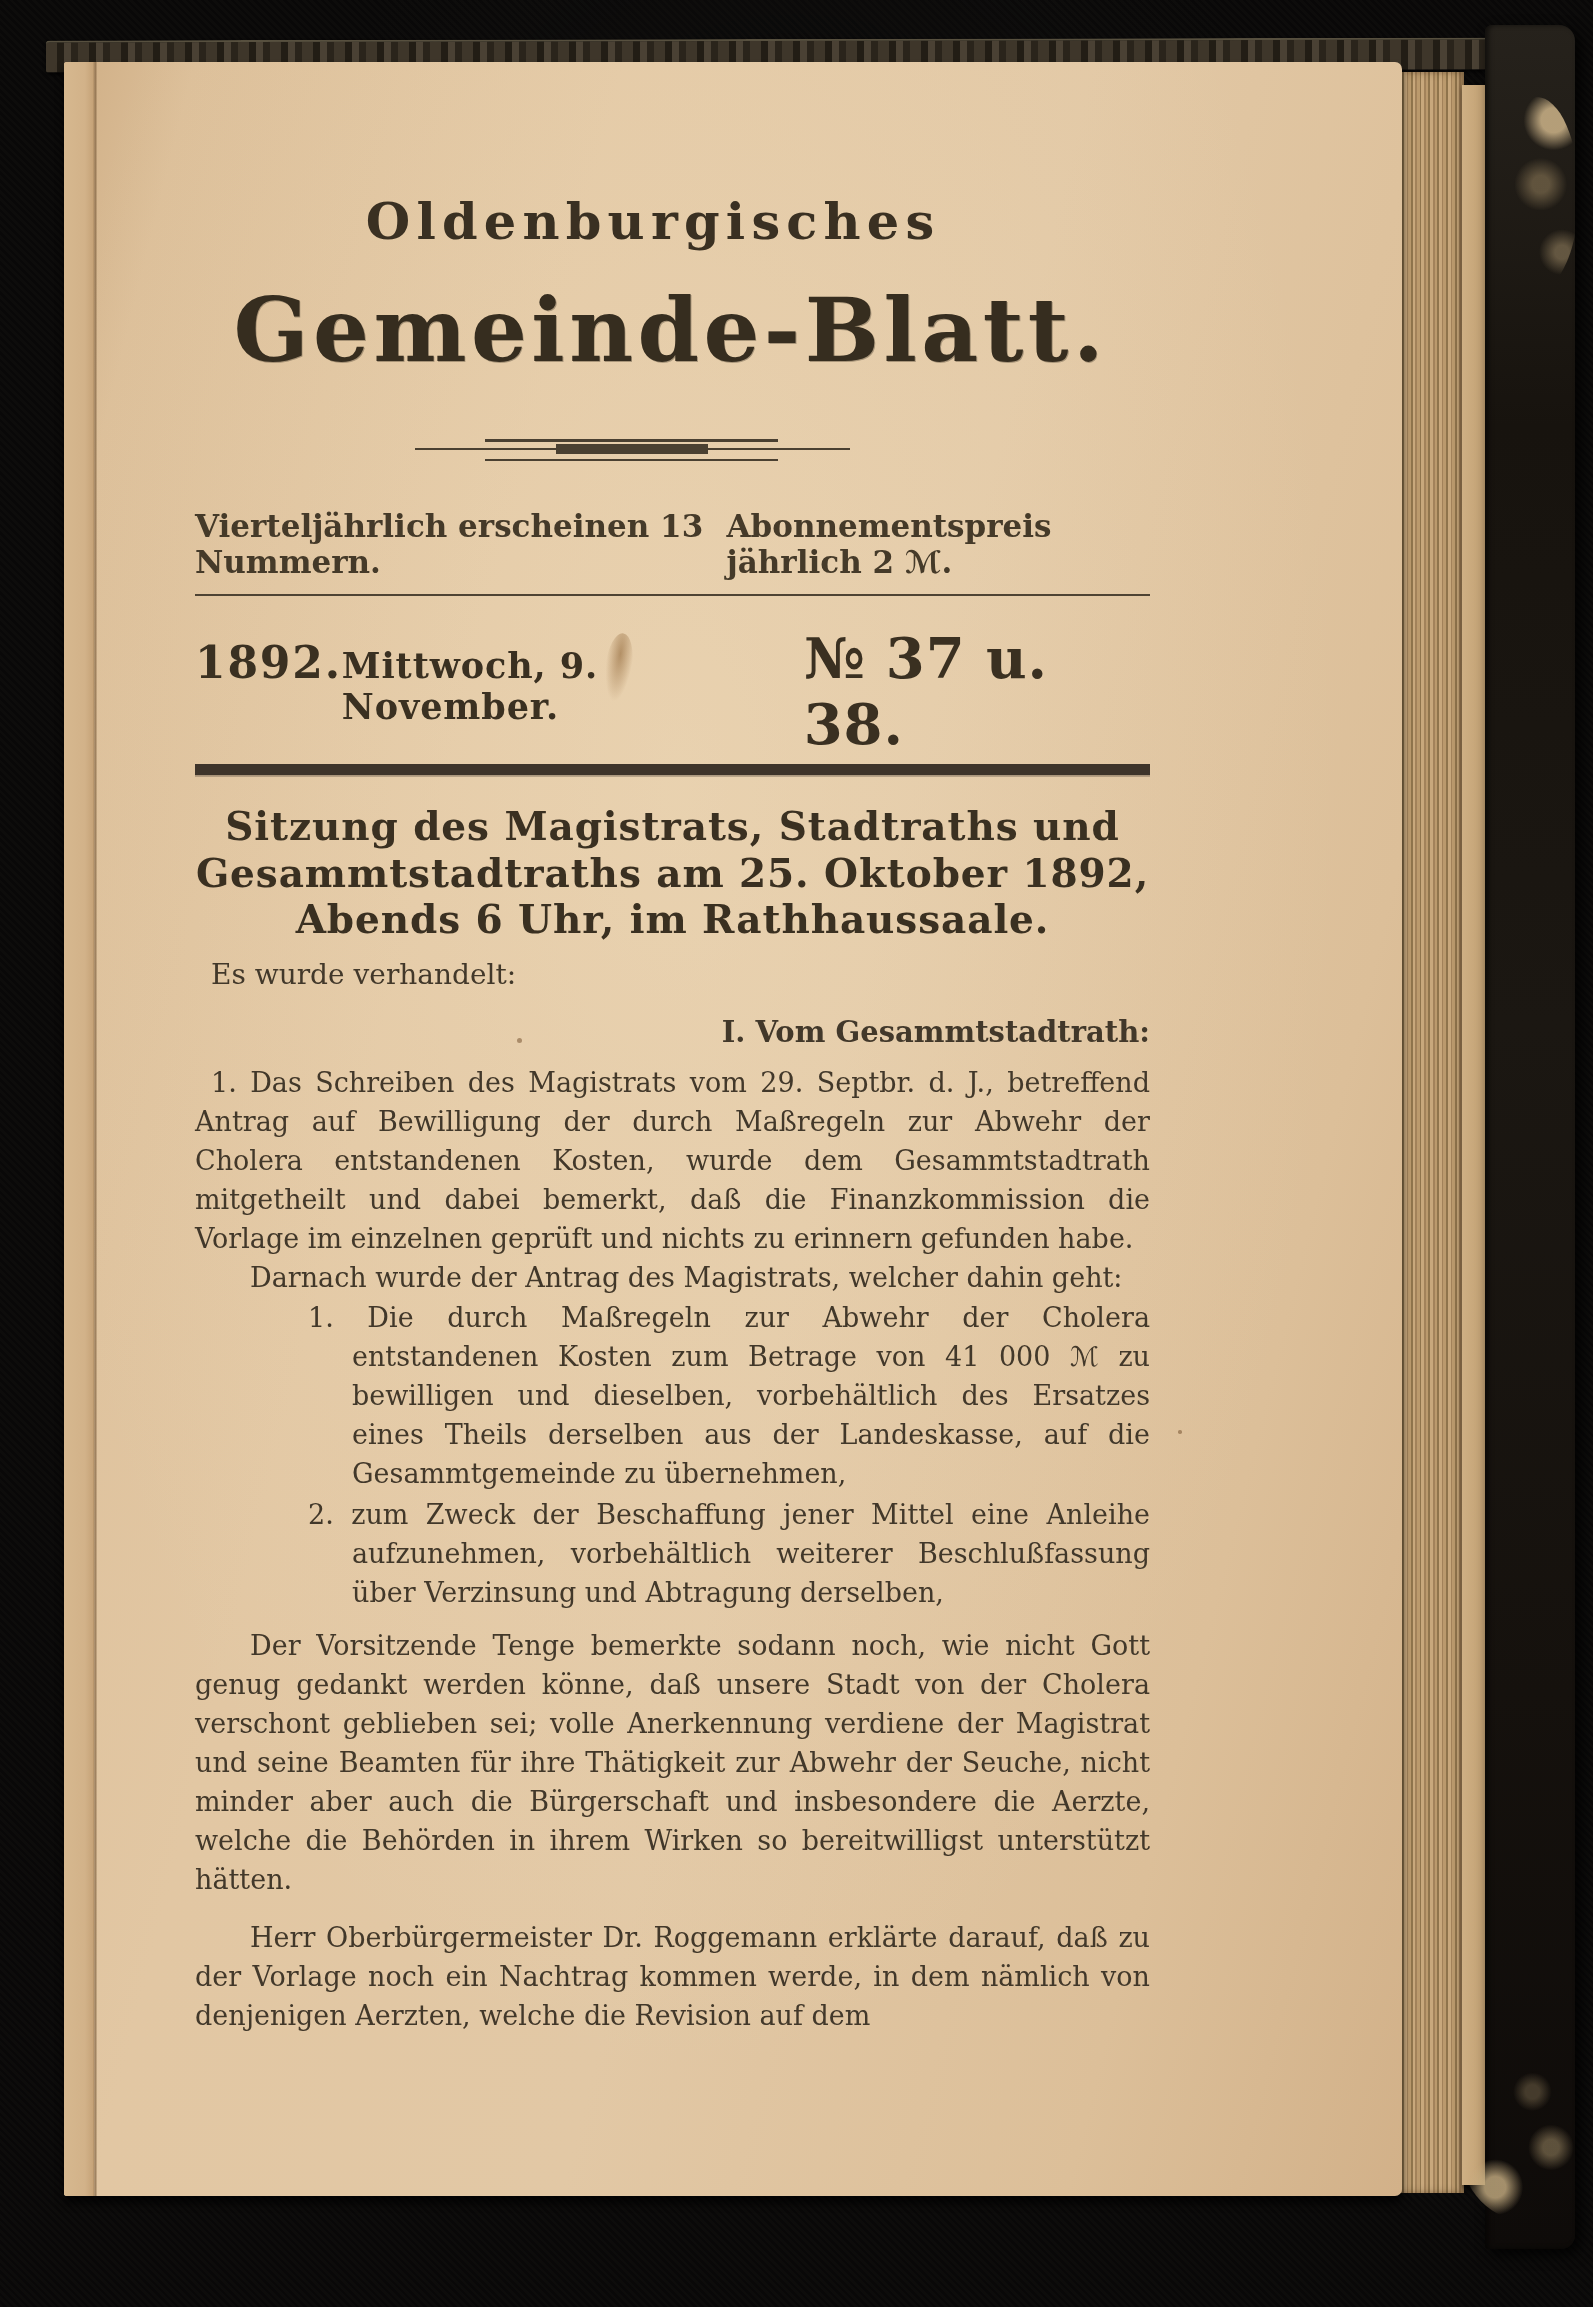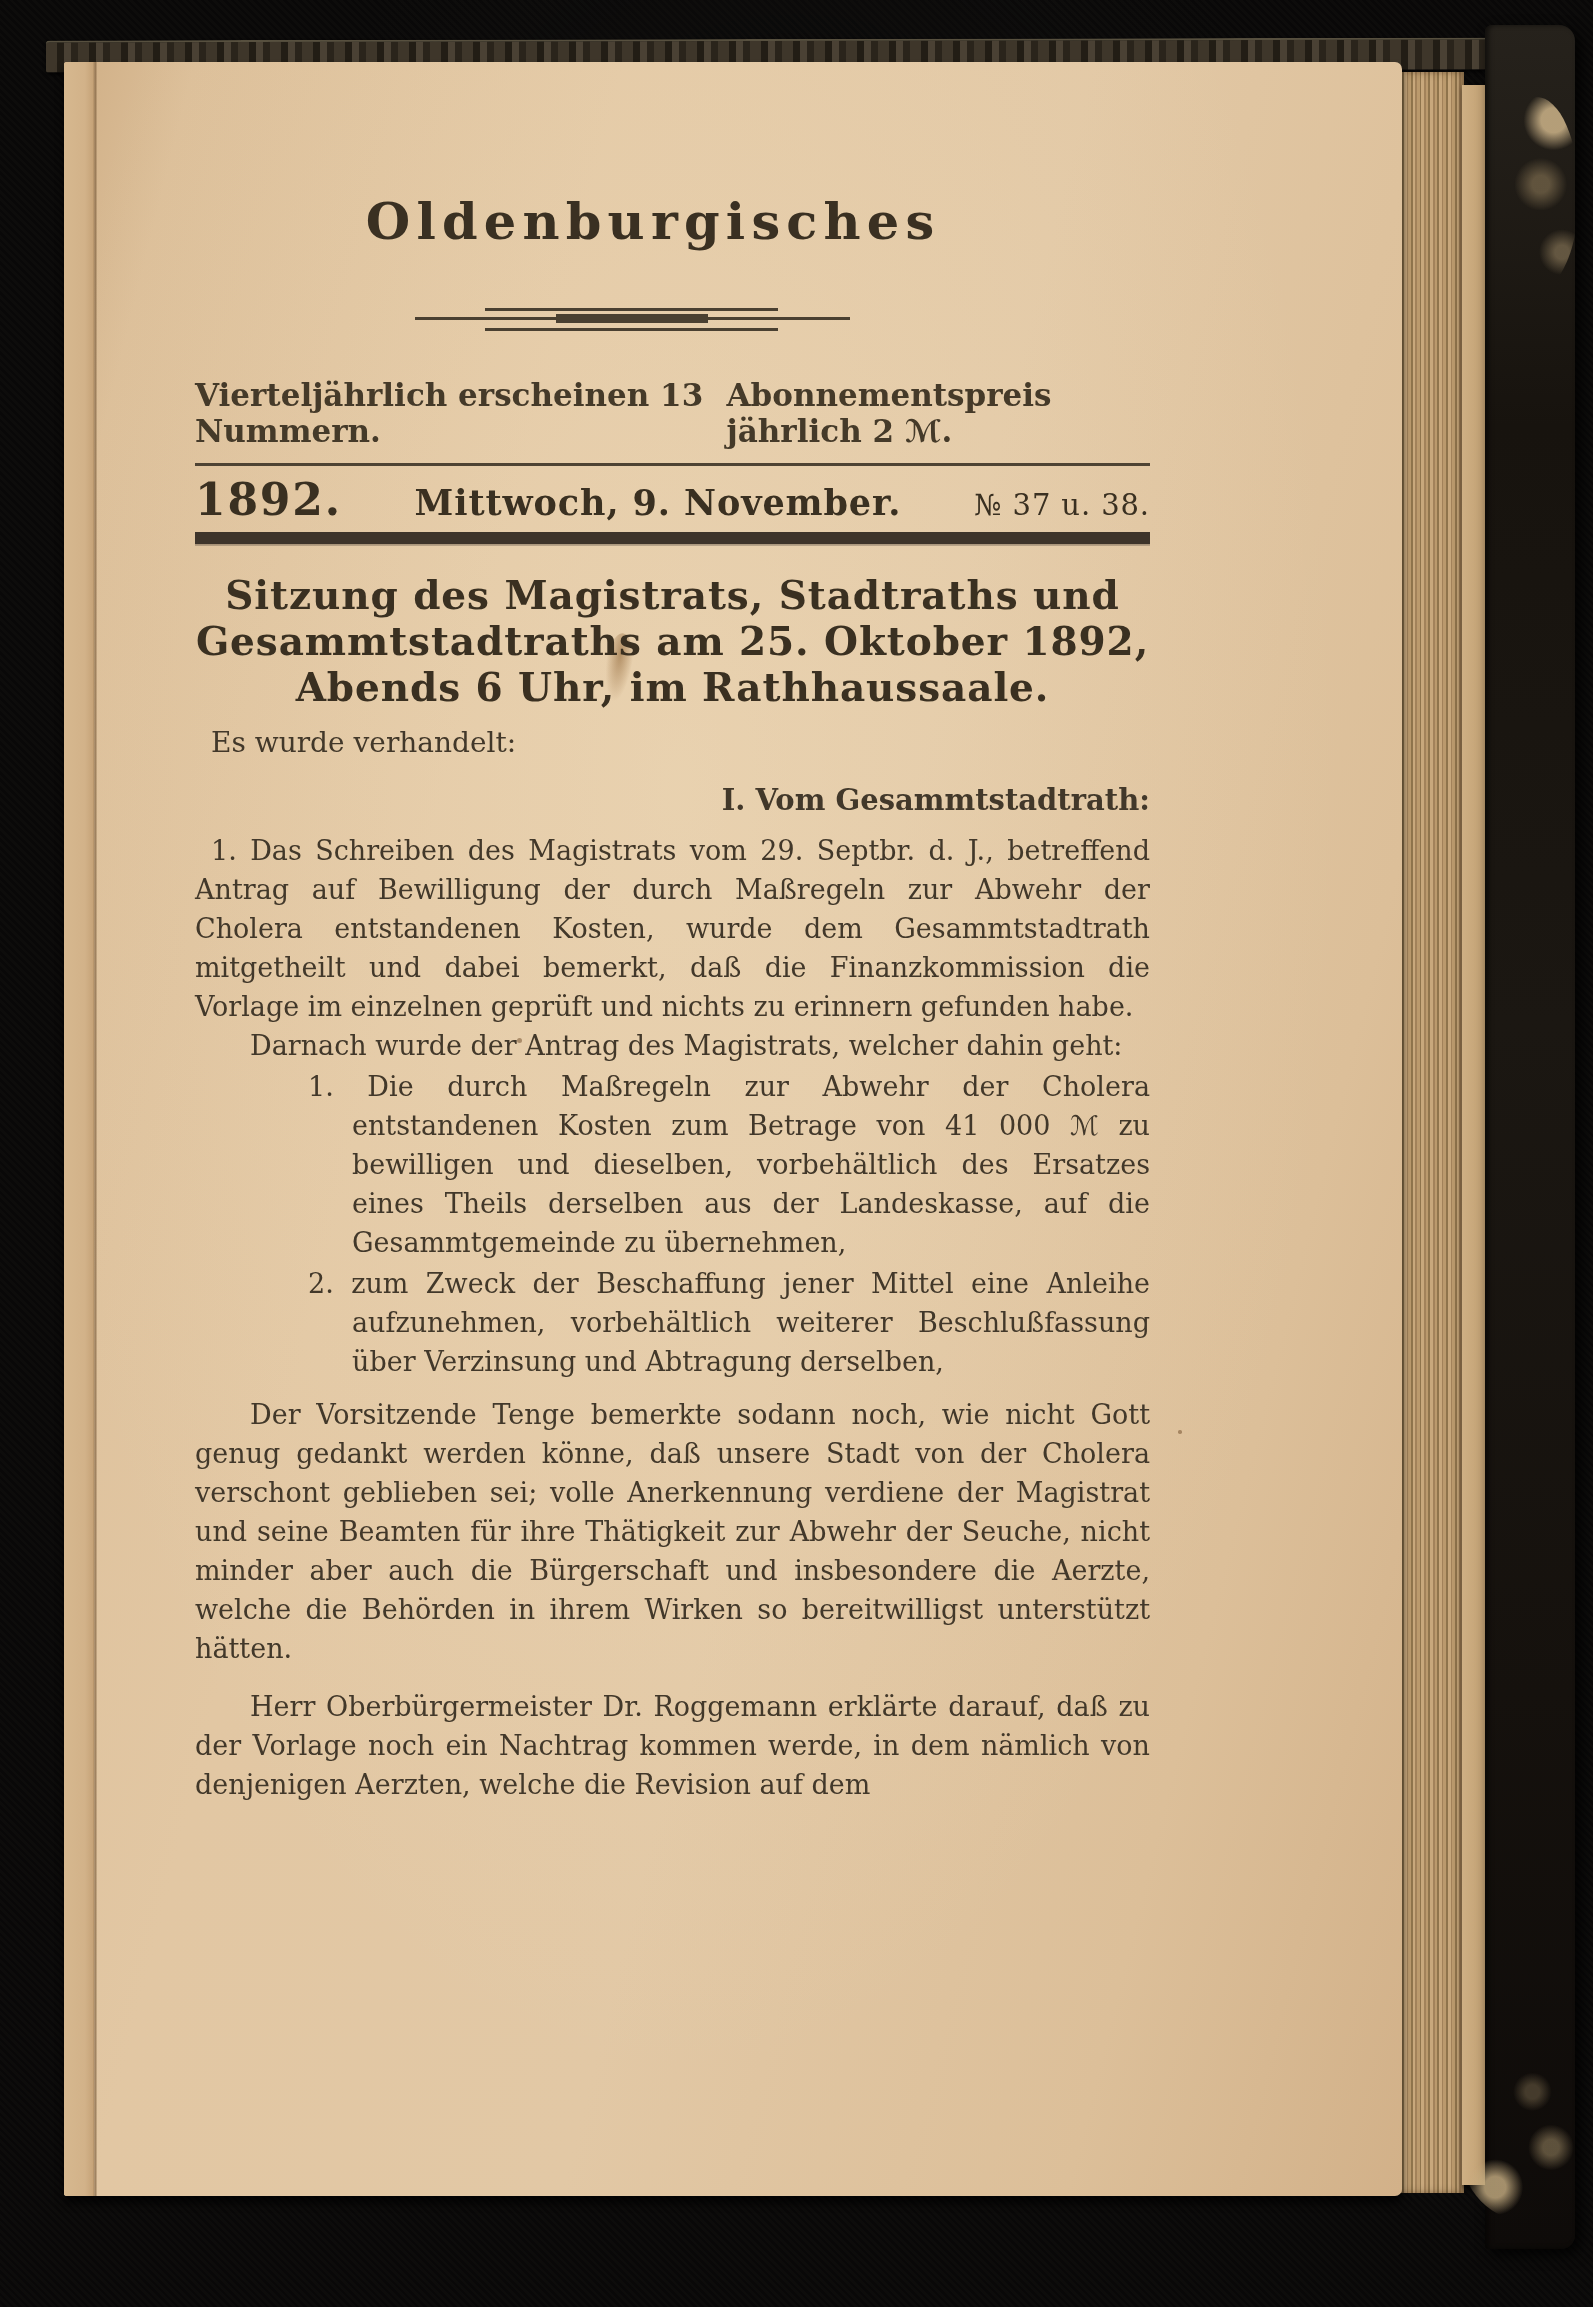--- a/index.html
+++ b/index.html
@@ -105,21 +105,21 @@
     margin-top:41px;display:flex;justify-content:space-between;align-items:baseline;
     font-size:31px;font-weight:bold;color:#453a29;
   }
   .rule-thin{margin-top:14px;height:2.7px;background:#4e4333;}
   .date-row{
     margin-top:8.8px;display:flex;justify-content:space-between;align-items:baseline;
     color:#3a3021;
   }
   .date-year{font-size:44px;font-weight:bold;letter-spacing:1.8px;}
   .date-mid{font-size:35px;font-weight:bold;letter-spacing:0.9px;}
-  .date-issue{font-size:29px;font-weight:normal;letter-spacing:0.9px;}
+  .date-issue{font-size:56px;font-weight:bold;letter-spacing:0.9px;margin-top:20px;}
   .rule-thick{margin-top:7px;height:11.5px;background:#3e342a;box-shadow:0 1.8px 0 rgba(62,52,42,.35);}
 
   .article-heading{
     margin-top:28px;text-align:center;font-weight:bold;color:#3a3021;
     font-size:39px;line-height:1.18;letter-spacing:0.9px;
   }
   .intro{margin-top:16px;font-size:28px;text-indent:16px;}
   .section-heading{margin-top:24px;text-align:right;font-size:29px;font-weight:bold;}
 
   .body-par{
@@ -150,20 +150,21 @@
 <div class="page" data-name="newspaper-page">
   <div class="gutter-fold" data-name="page-gutter-fold"></div>
   <div class="gutter-crease" data-name="page-gutter-crease"></div>
   <div class="page-stain" data-name="paper-stain"></div>
   <div class="page-speck" style="left:453px;top:976px;" data-name="paper-speck"></div>
   <div class="page-speck" style="left:1114px;top:1368px;width:3.5px;height:3.5px;" data-name="paper-speck"></div>
 
   <div class="content" data-name="printed-content">
 
     <div class="kicker" data-name="masthead-kicker">Oldenburgisches</div>
+    <div class="main-title" data-name="masthead-title">Gemeinde-Blatt.</div>
 
     <div class="divider" data-name="masthead-divider-ornament">
       <div class="divider-inner" data-name="divider-lines">
         <div class="bar d1" data-name="divider-line-top"></div>
         <div class="bar d2" data-name="divider-line-middle"></div>
         <div class="bar d3" data-name="divider-bar-thick"></div>
         <div class="bar d4" data-name="divider-line-bottom"></div>
       </div>
     </div>
 

